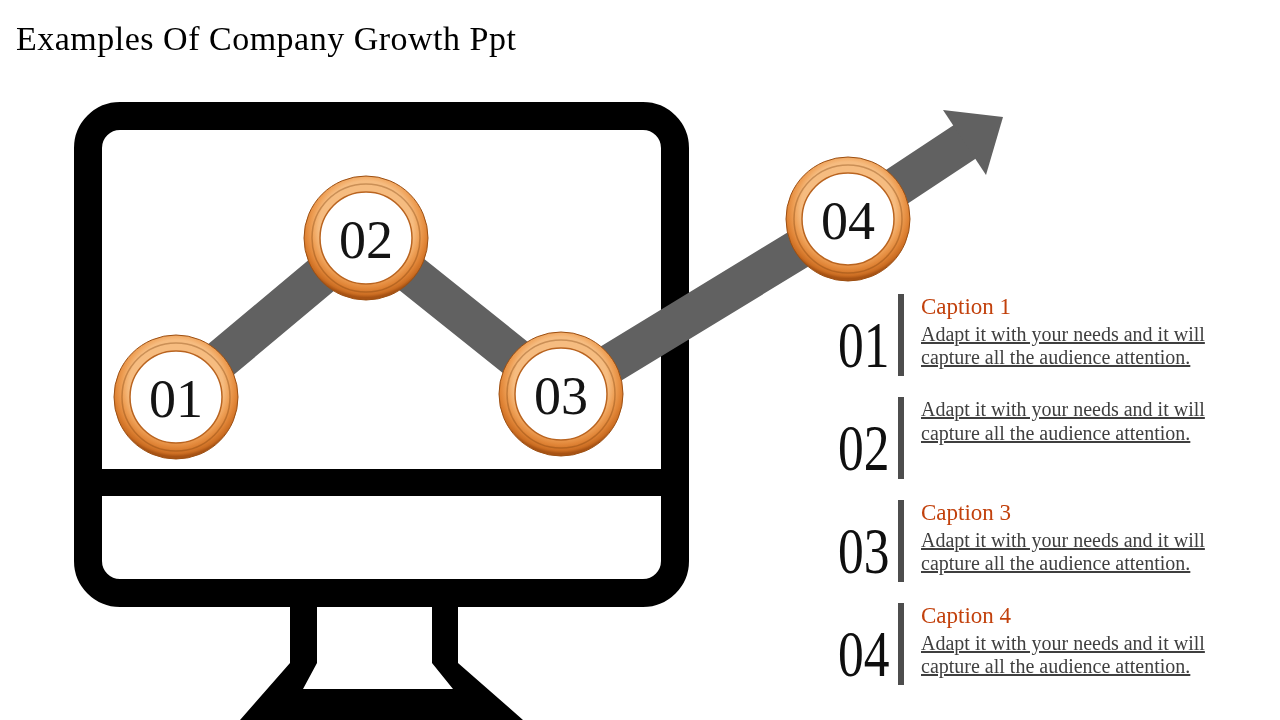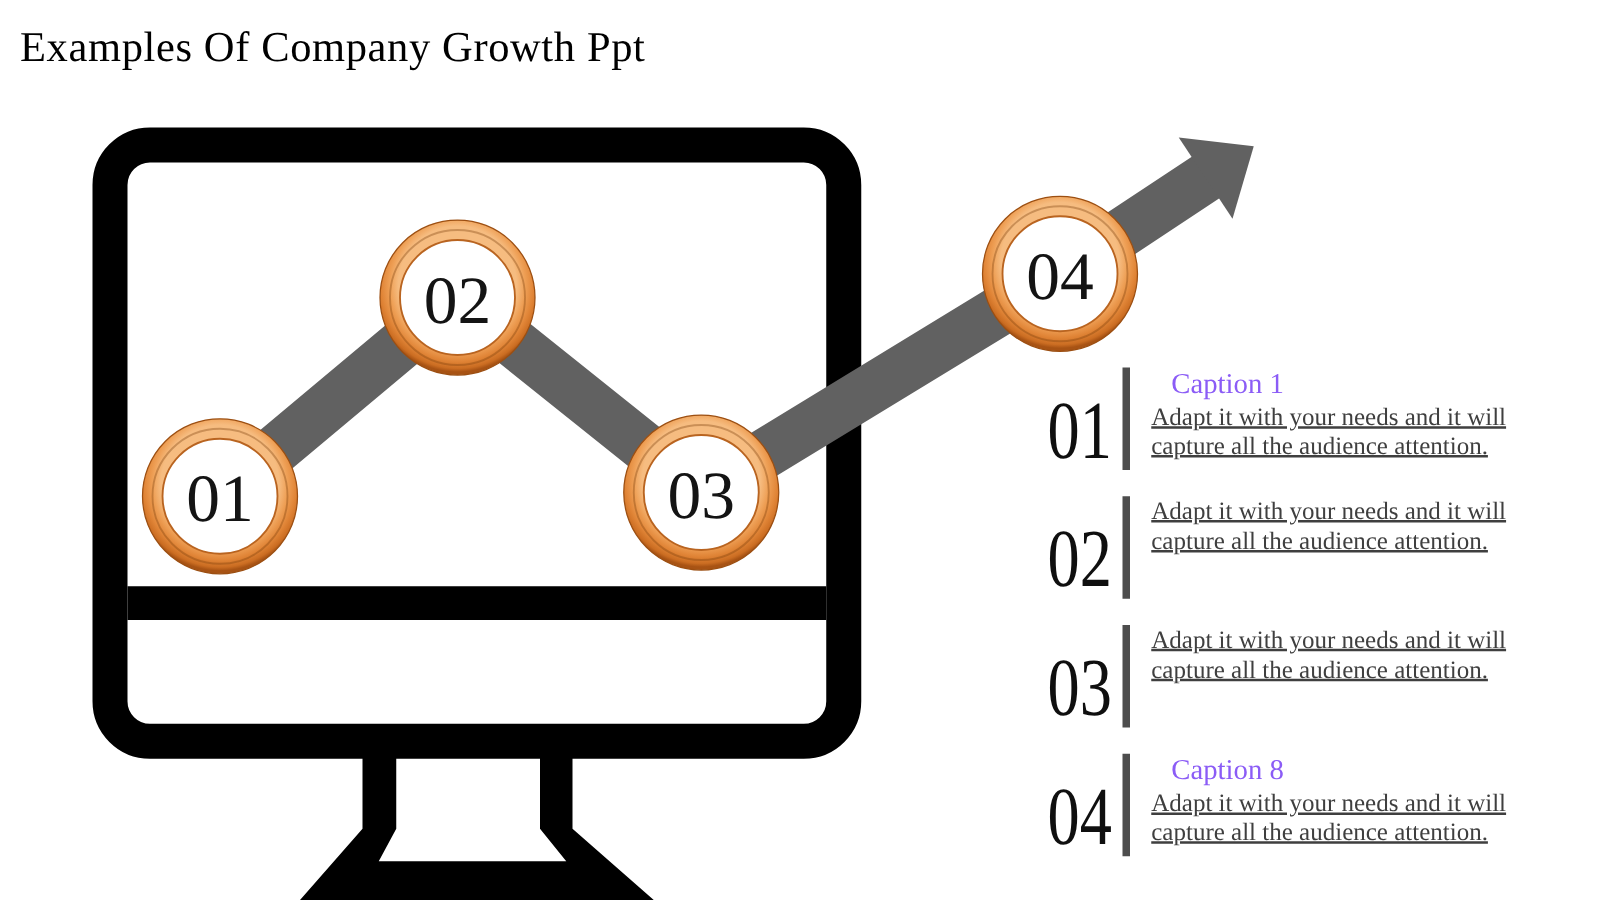--- a/index.html
+++ b/index.html
@@ -64,22 +64,22 @@
     background: #4d4d4d;
     flex: 0 0 auto;
   }
   .cap-text {
     padding-left: 17px;
     padding-top: 1px;
   }
   .cap-title {
     font-size: 23px;
     line-height: 1.08;
-    color: #8b5cf6;
-    margin: 0 0 3px 16px;
+    color: #c2410c;
+    margin: 0 0 3px 0;
     font-weight: normal;
   }
   .cap-body {
     font-size: 20px;
     line-height: 1.18;
     color: #3f3f3f;
     width: 330px;
     text-decoration: underline;
   }
 </style>
@@ -158,27 +158,28 @@
       <div class="cap-divider"></div>
       <div class="cap-text">
         <div class="cap-body">Adapt it with your needs and it will capture all the audience attention.</div>
       </div>
     </div>
 
     <div class="caption-row">
       <div class="cap-num">03</div>
       <div class="cap-divider"></div>
       <div class="cap-text">
+        <div class="cap-title">Caption 3</div>
         <div class="cap-body">Adapt it with your needs and it will capture all the audience attention.</div>
       </div>
     </div>
 
     <div class="caption-row">
       <div class="cap-num">04</div>
       <div class="cap-divider"></div>
       <div class="cap-text">
-        <div class="cap-title">Caption 8</div>
+        <div class="cap-title">Caption 4</div>
         <div class="cap-body">Adapt it with your needs and it will capture all the audience attention.</div>
       </div>
     </div>
 
   </div>
 </div>
 
 </body></html>

